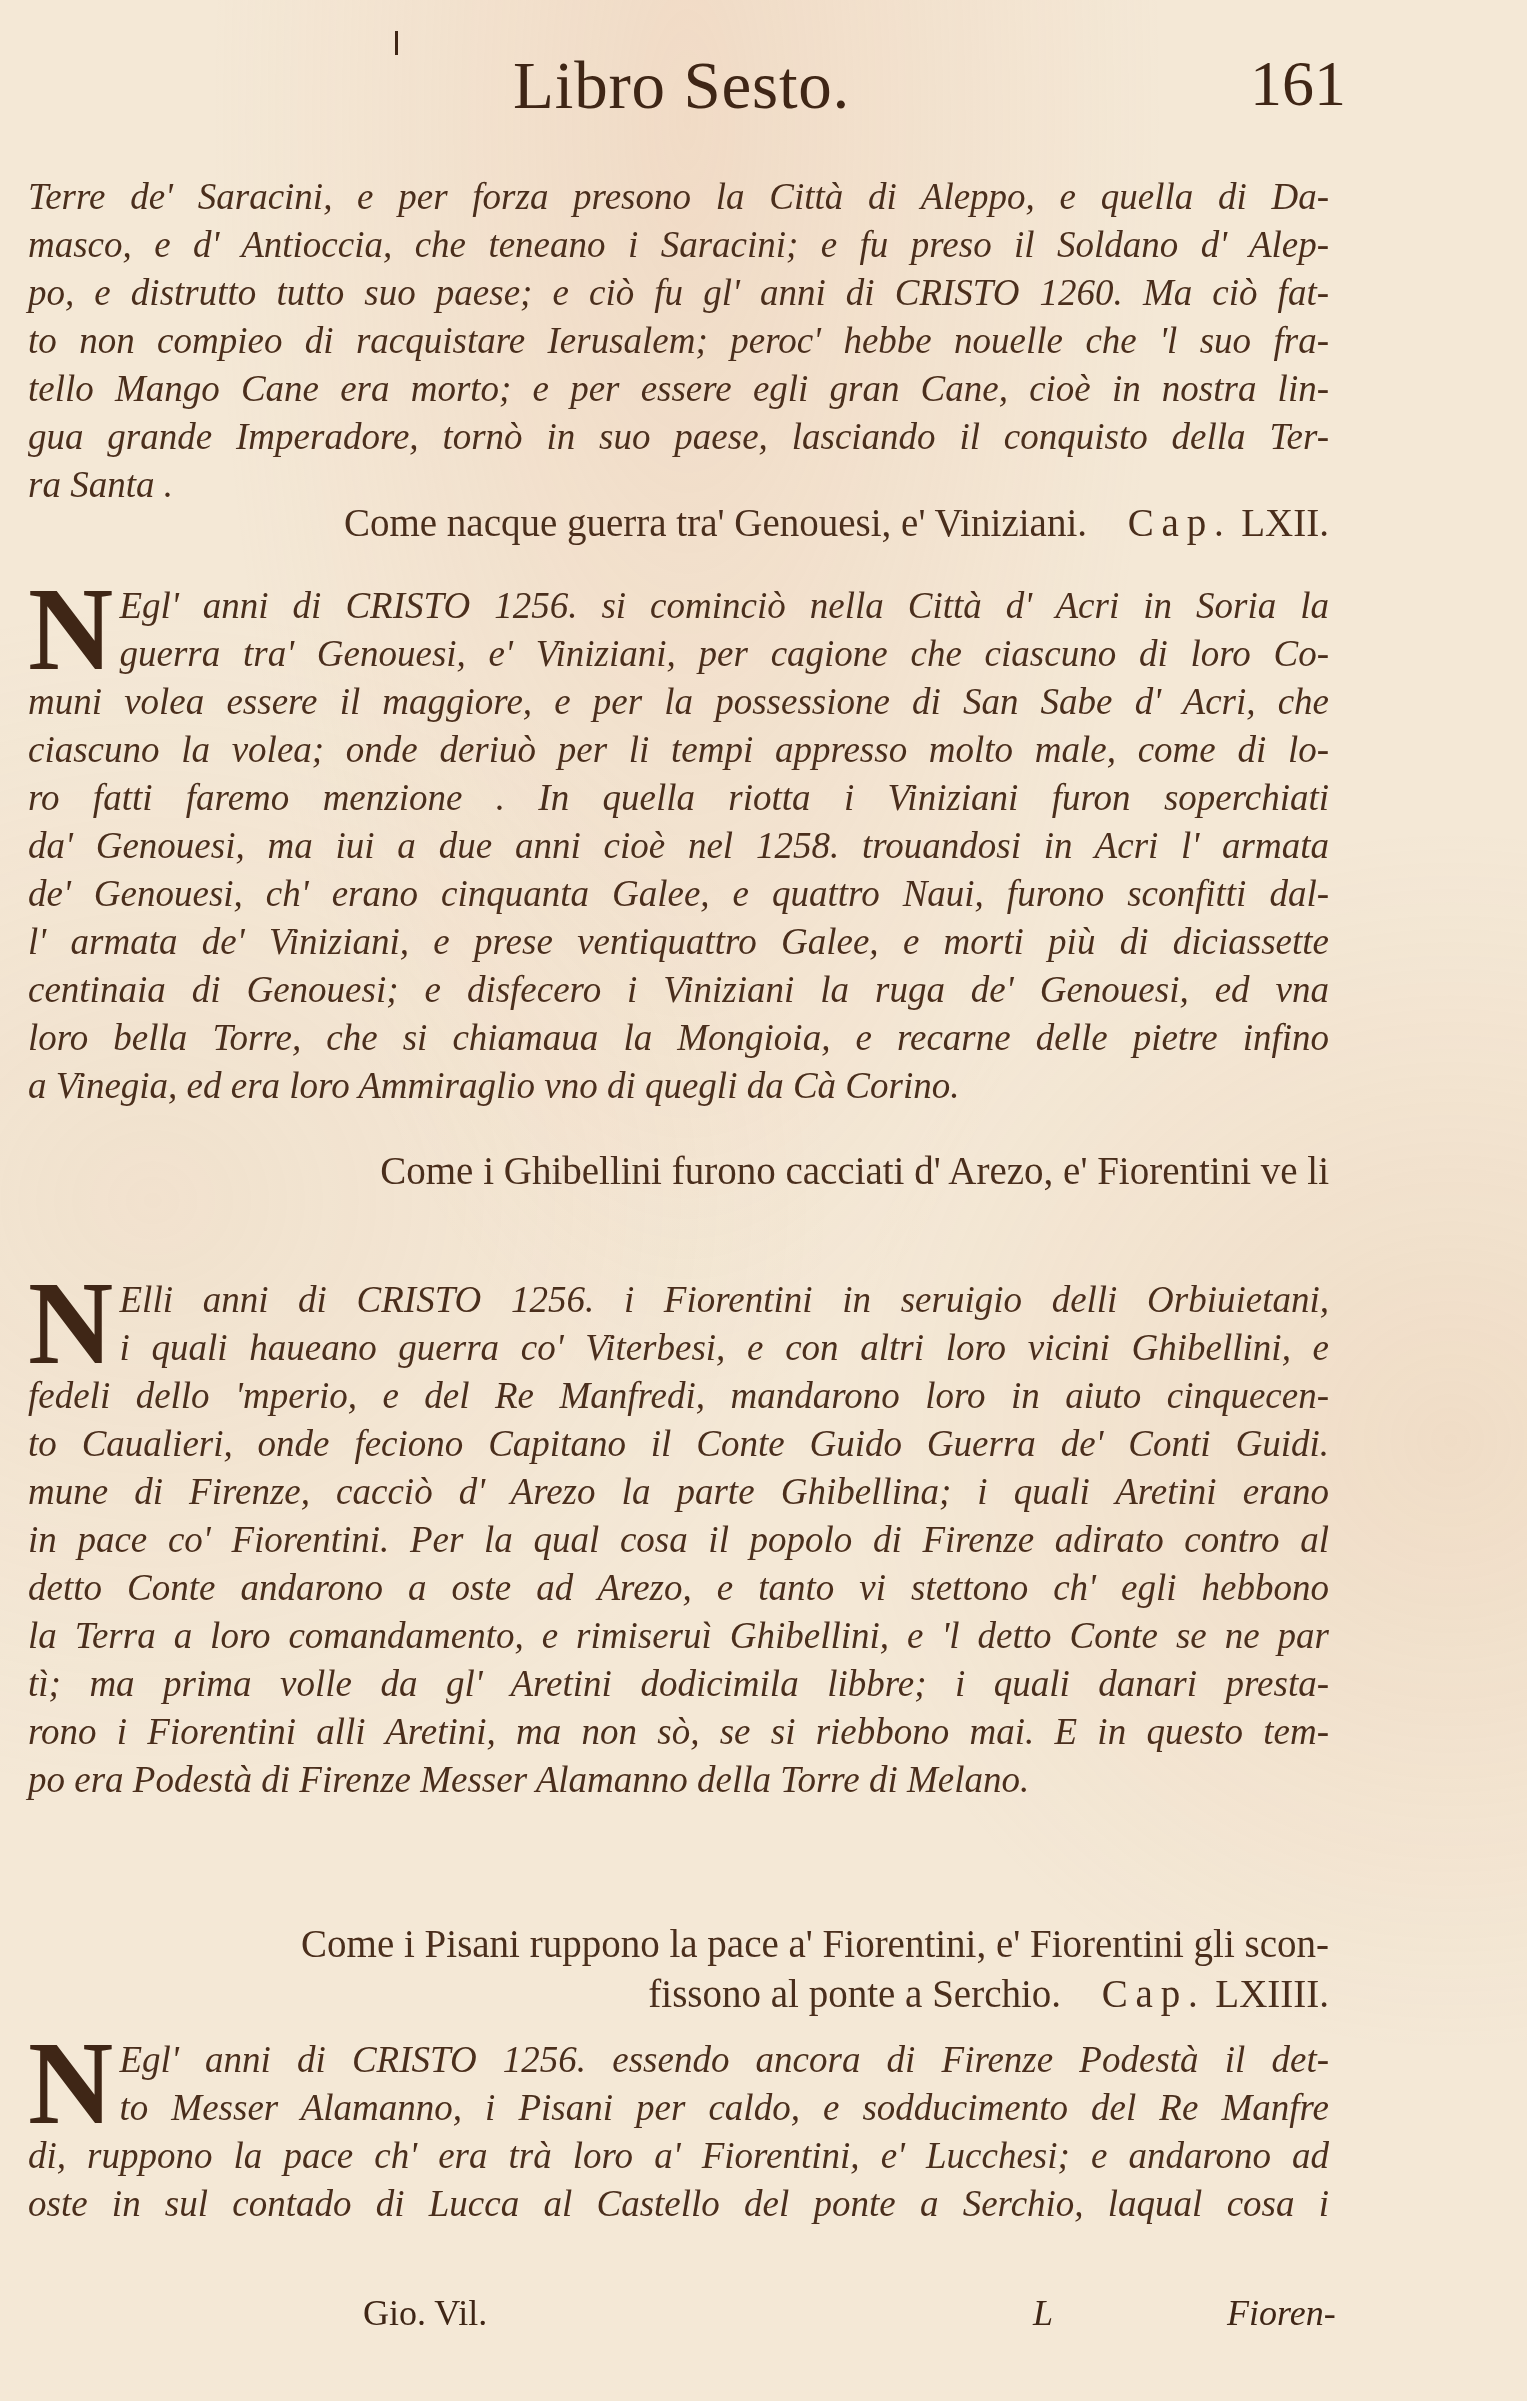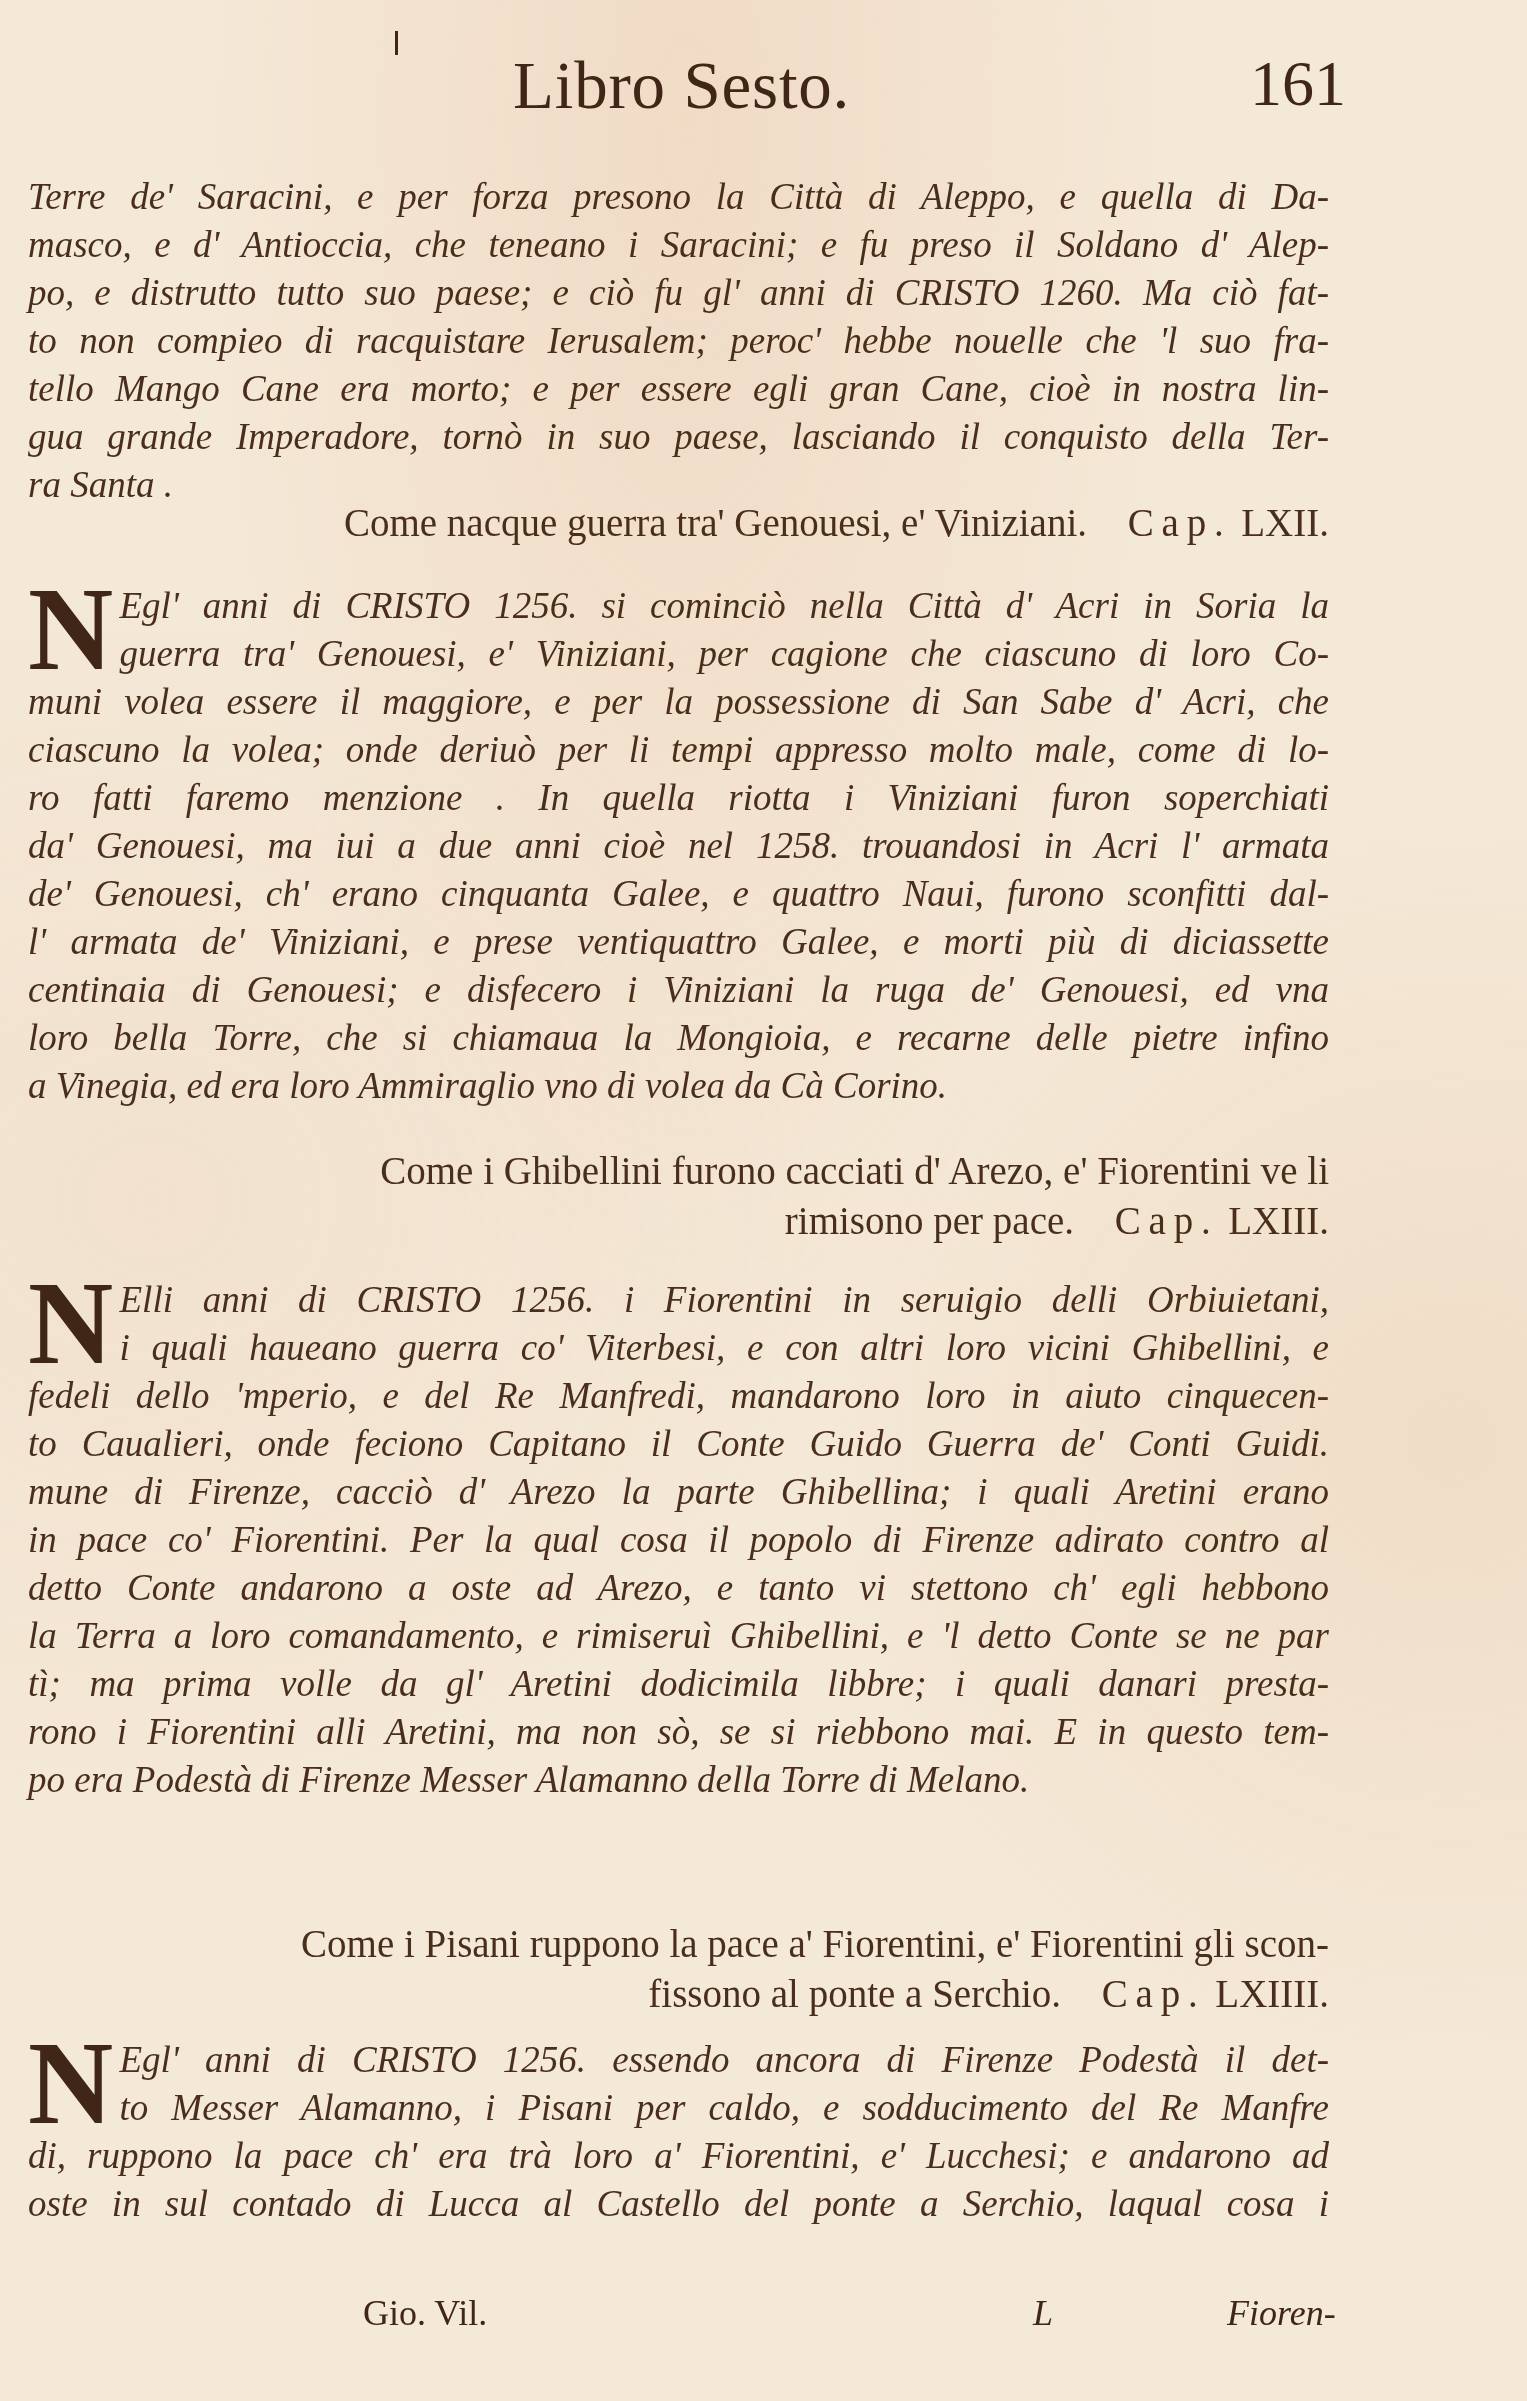--- a/index.html
+++ b/index.html
@@ -153,30 +153,25 @@
     <div class="line">Egl' anni di CRISTO 1256. si cominciò nella Città d' Acri in Soria la</div>
     <div class="line">guerra tra' Genouesi, e' Viniziani, per cagione che ciascuno di loro Co-</div>
     <div class="line" style="clear:left">muni volea essere il maggiore, e per la possessione di San Sabe d' Acri, che</div>
     <div class="line">ciascuno la volea; onde deriuò per li tempi appresso molto male, come di lo-</div>
     <div class="line">ro fatti faremo menzione . In quella riotta i Viniziani furon soperchiati</div>
     <div class="line">da' Genouesi, ma iui a due anni cioè nel 1258. trouandosi in Acri l' armata</div>
     <div class="line">de' Genouesi, ch' erano cinquanta Galee, e quattro Naui, furono sconfitti dal-</div>
     <div class="line">l' armata de' Viniziani, e prese ventiquattro Galee, e morti più di diciassette</div>
     <div class="line">centinaia di Genouesi; e disfecero i Viniziani la ruga de' Genouesi, ed vna</div>
     <div class="line">loro bella Torre, che si chiamaua la Mongioia, e recarne delle pietre infino</div>
-    <div class="line last">a Vinegia, ed era loro Ammiraglio vno di volea da Cà Corino.</div>
+    <div class="line last">a Vinegia, ed era loro Ammiraglio vno di quegli da Cà Corino.</div>
   </div>
 
   <div class="chapter-heading" style="top:1146px;">
     <div>Come i Ghibellini furono cacciati d' Arezo, e' Fiorentini ve li</div>
-    <div>
-      <span>rimisono per pace.</span>
-      <span class="cap">Cap.</span>
-      <span>LXIII.</span>
-    </div>
   </div>
   <div class="para" style="top:1276px;">
     <div class="dropcap">N</div>
     <div class="line">Elli anni di CRISTO 1256. i Fiorentini in seruigio delli Orbiuietani,</div>
     <div class="line">i quali haueano guerra co' Viterbesi, e con altri loro vicini Ghibellini, e</div>
     <div class="line" style="clear:left">fedeli dello 'mperio, e del Re Manfredi, mandarono loro in aiuto cinquecen-</div>
     <div class="line">to Caualieri, onde feciono Capitano il Conte Guido Guerra de' Conti Guidi.</div>
     <div class="line">mune di Firenze, cacciò d' Arezo la parte Ghibellina; i quali Aretini erano</div>
     <div class="line">in pace co' Fiorentini. Per la qual cosa il popolo di Firenze adirato contro al</div>
     <div class="line">detto Conte andarono a oste ad Arezo, e tanto vi stettono ch' egli hebbono</div>

